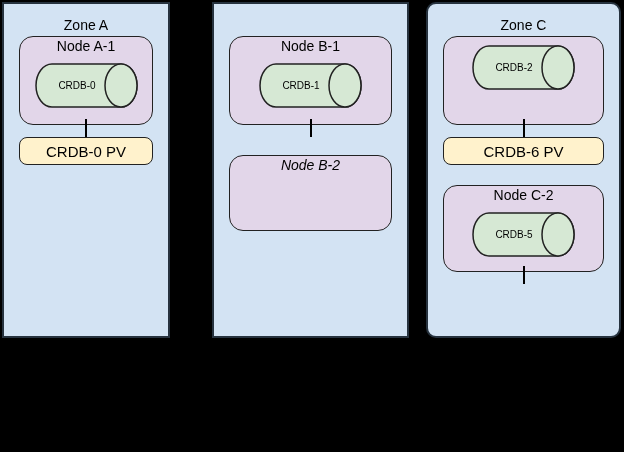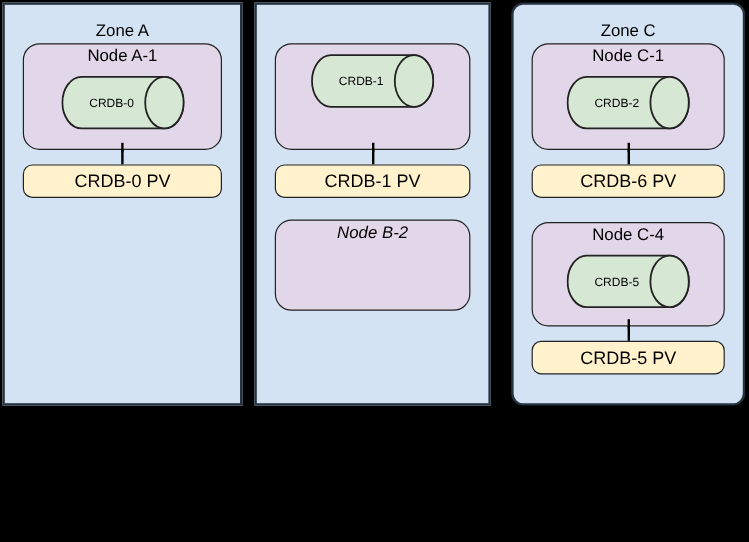--- a/index.html
+++ b/index.html
@@ -28,21 +28,21 @@
   }
 
   .zone {
     position: absolute;
     top: 2px;
     height: 336px;
     background: var(--zone-fill);
     border: 2px solid var(--zone-border);
     padding-top: 32px;
   }
-  .zone-a { left: 2px;   width: 200px; }
+  .zone-a { left: 2px;   width: 168px; }
   .zone-b { left: 212px; width: 197px; }
   .zone-c { left: 426px; width: 195px; border-radius: 10px; }
 
   .zone-label {
     position: absolute;
     top: 12px; left: 0; right: 0;
     text-align: center;
     font-size: 14px;
     line-height: 18px;
   }
@@ -124,63 +124,57 @@
       <div class="connector"></div>
       <div class="pv">
         <span>CRDB-0 PV</span>
       </div>
     </div>
   </div>
 
   <div class="zone zone-b">
     <div class="group">
       <div class="node">
+        <div class="node-label">Node B-1</div>
         <svg class="cyl" width="103" height="47" viewBox="0 0 103 47">
           <path d="M 17 2 A 16 21.5 0 0 0 17 45 L 86 45 A 16 21.5 0 0 0 86 2 Z" fill="var(--cyl-fill)" stroke="var(--cyl-border)" stroke-width="1.5"></path>
           <ellipse cx="86" cy="23.5" rx="16" ry="21.5" fill="var(--cyl-fill)" stroke="var(--cyl-border)" stroke-width="1.5"></ellipse>
           <text x="42" y="27" text-anchor="middle">CRDB-1</text>
         </svg>
         <div class="stub"></div>
       </div>
       <div class="connector"></div>
-      <div class="pv">
-        <span>CRDB-1 PV</span>
-      </div>
       <div class="node node-empty">
         <div class="node-label">Node B-2</div>
       </div>
     </div>
   </div>
 
   <div class="zone zone-c">
     <div class="zone-label">Zone C</div>
     <div class="group">
       <div class="node">
-        <div class="node-label">Node C-1</div>
         <svg class="cyl" width="103" height="47" viewBox="0 0 103 47">
           <path d="M 17 2 A 16 21.5 0 0 0 17 45 L 86 45 A 16 21.5 0 0 0 86 2 Z" fill="var(--cyl-fill)" stroke="var(--cyl-border)" stroke-width="1.5"></path>
           <ellipse cx="86" cy="23.5" rx="16" ry="21.5" fill="var(--cyl-fill)" stroke="var(--cyl-border)" stroke-width="1.5"></ellipse>
           <text x="42" y="27" text-anchor="middle">CRDB-2</text>
         </svg>
         <div class="stub"></div>
       </div>
       <div class="connector"></div>
       <div class="pv">
         <span>CRDB-6 PV</span>
       </div>
 
       <div class="node node-c2 gap-20">
-        <div class="node-label">Node C-4</div>
+        <div class="node-label">Node C-2</div>
         <svg class="cyl" width="103" height="47" viewBox="0 0 103 47">
           <path d="M 17 2 A 16 21.5 0 0 0 17 45 L 86 45 A 16 21.5 0 0 0 86 2 Z" fill="var(--cyl-fill)" stroke="var(--cyl-border)" stroke-width="1.5"></path>
           <ellipse cx="86" cy="23.5" rx="16" ry="21.5" fill="var(--cyl-fill)" stroke="var(--cyl-border)" stroke-width="1.5"></ellipse>
           <text x="42" y="27" text-anchor="middle">CRDB-5</text>
         </svg>
         <div class="stub"></div>
       </div>
       <div class="connector"></div>
-      <div class="pv">
-        <span>CRDB-5 PV</span>
-      </div>
     </div>
   </div>
 
 </div>
 
 </body></html>

